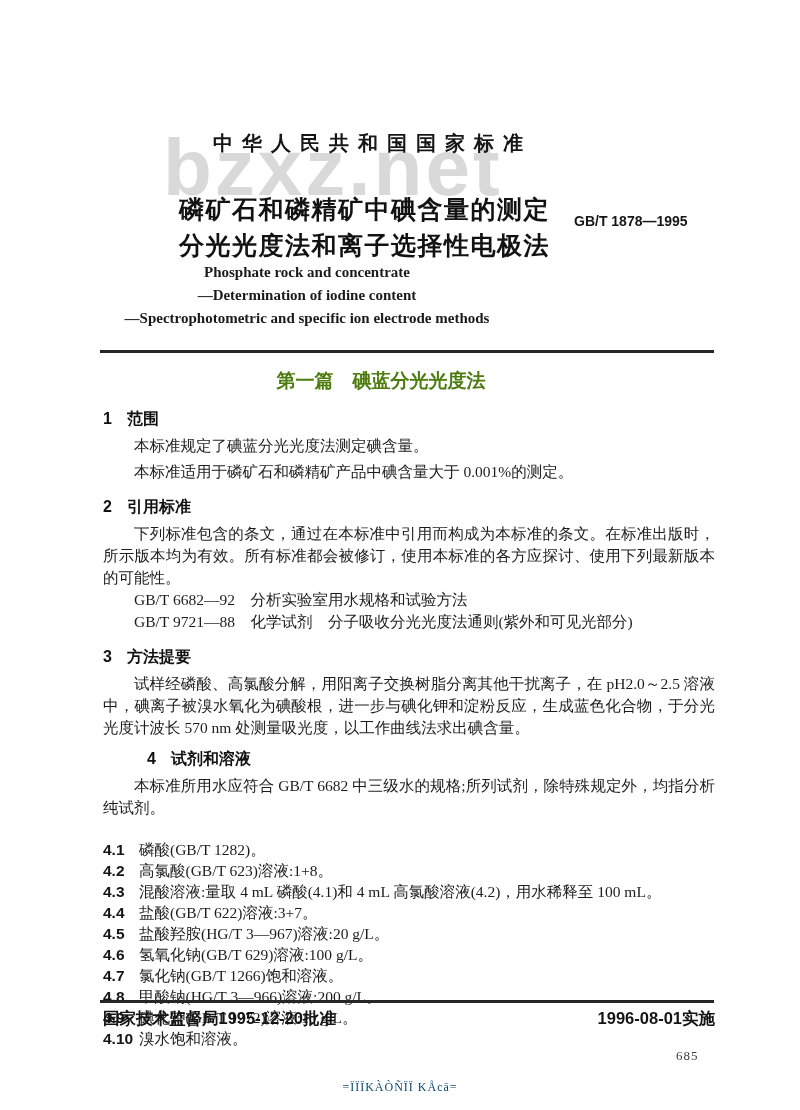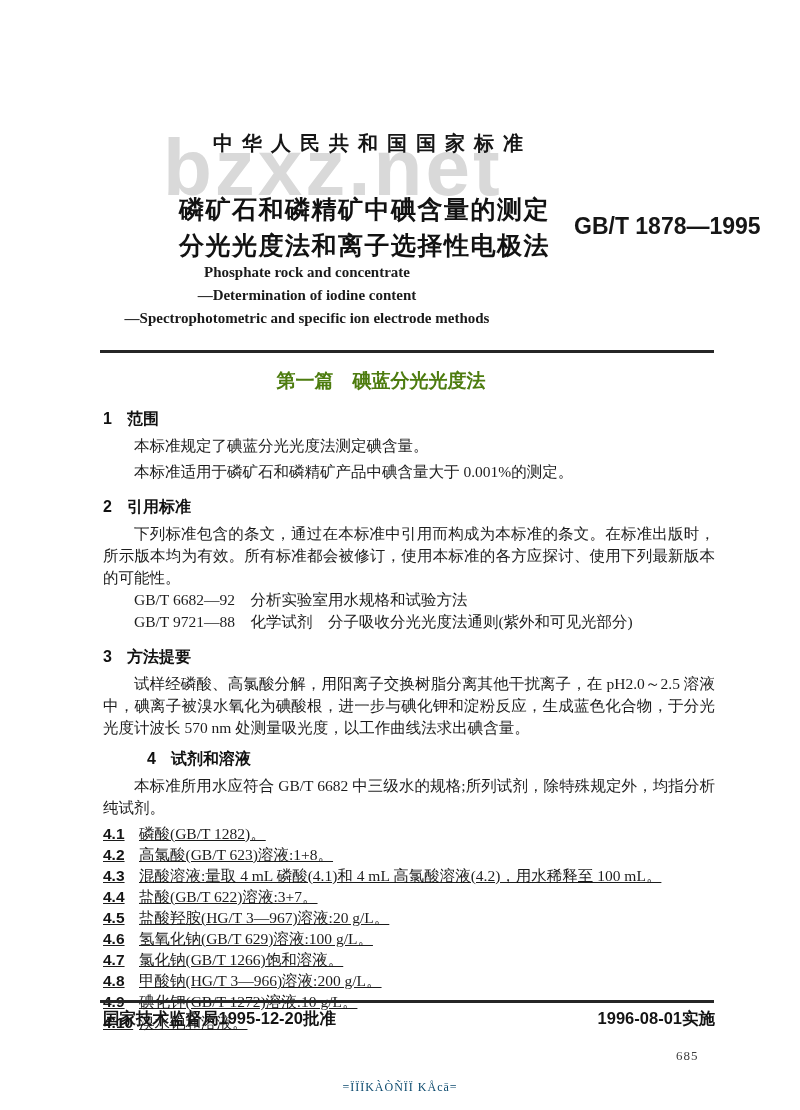--- a/index.html
+++ b/index.html
@@ -27,21 +27,21 @@
   }
   .cn-title{
     position:absolute;left:179px;top:191px;z-index:1;
     font-family:"Liberation Sans",sans-serif;
     font-weight:bold;font-size:25px;line-height:36px;
     letter-spacing:1.5px;color:#121212;white-space:nowrap;
   }
   .std-number{
     position:absolute;left:574px;top:213px;z-index:1;
     font-family:"Liberation Sans",sans-serif;
-    font-weight:600;font-size:23px;color:#161616;white-space:nowrap;
+    font-weight:600;font-size:14px;color:#161616;white-space:nowrap;
   }
   .en-title{
     position:absolute;left:92px;top:261px;width:430px;z-index:1;
     text-align:center;
     font-family:"Liberation Serif",serif;
     font-weight:bold;font-size:15px;line-height:23px;color:#1a1a1a;
   }
   .rule-top{
     position:absolute;left:100px;top:350px;width:614px;height:3px;
     background:#262626;z-index:1;
@@ -62,21 +62,21 @@
   }
   .sec-head .sec-no{display:inline-block;min-width:24px;}
   .sec1 .sec-head{margin-top:13px;}
   .sec2 .sec-head{margin-top:12px;}
   .sec3 .sec-head{margin-top:12px;}
   .sec4 .sec-head{margin-top:8px;margin-left:44px;}
   .para{
     margin:4px 0 0 0;text-indent:2em;text-align:justify;
   }
   .ref-line{margin:0;text-indent:2em;}
-  .items{margin-top:4px;text-decoration:underline;}
+  .items{margin-top:20px;}
   .item{
     display:flex;line-height:21px;
   }
   .item-no{
     flex:0 0 36px;
     font-family:"Liberation Sans",sans-serif;
     font-weight:600;color:#151515;
   }
   .item-text{flex:1;}
   

